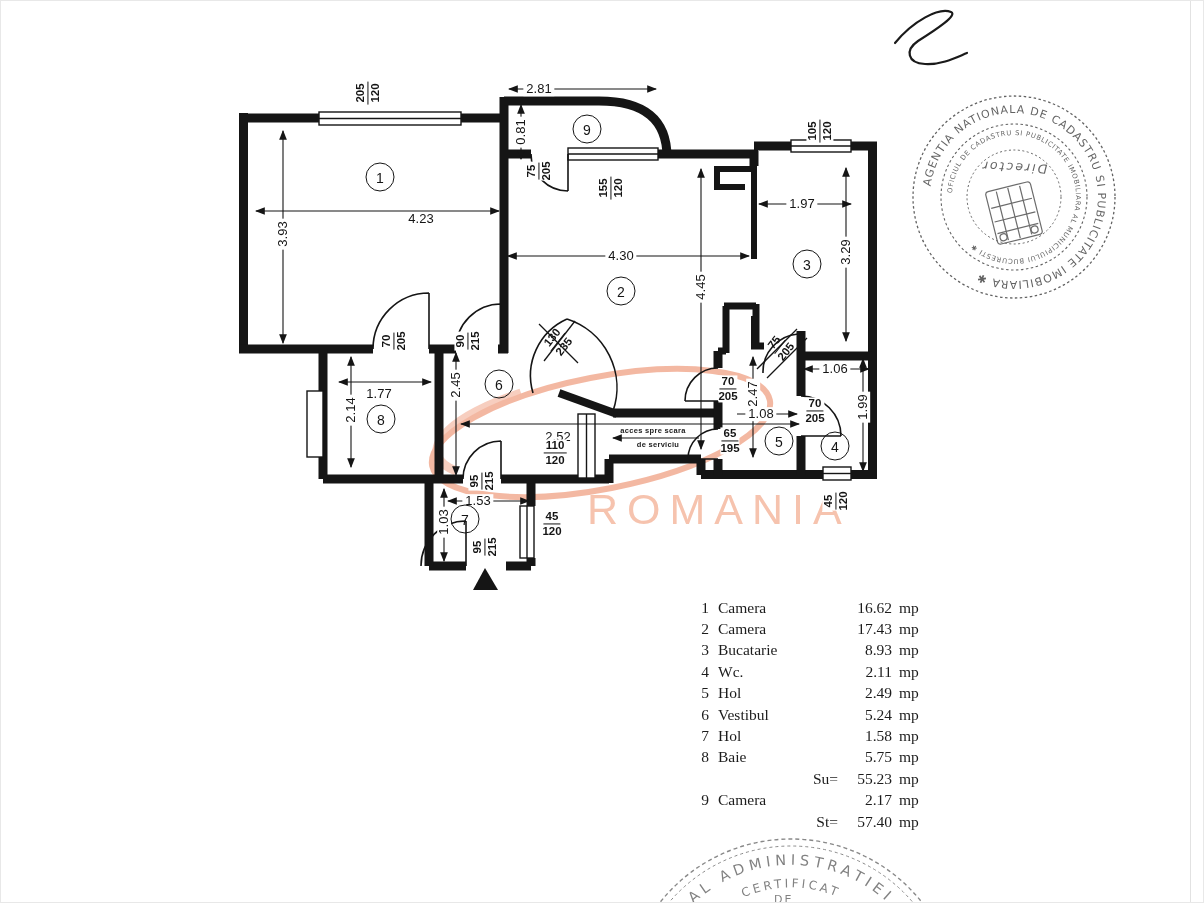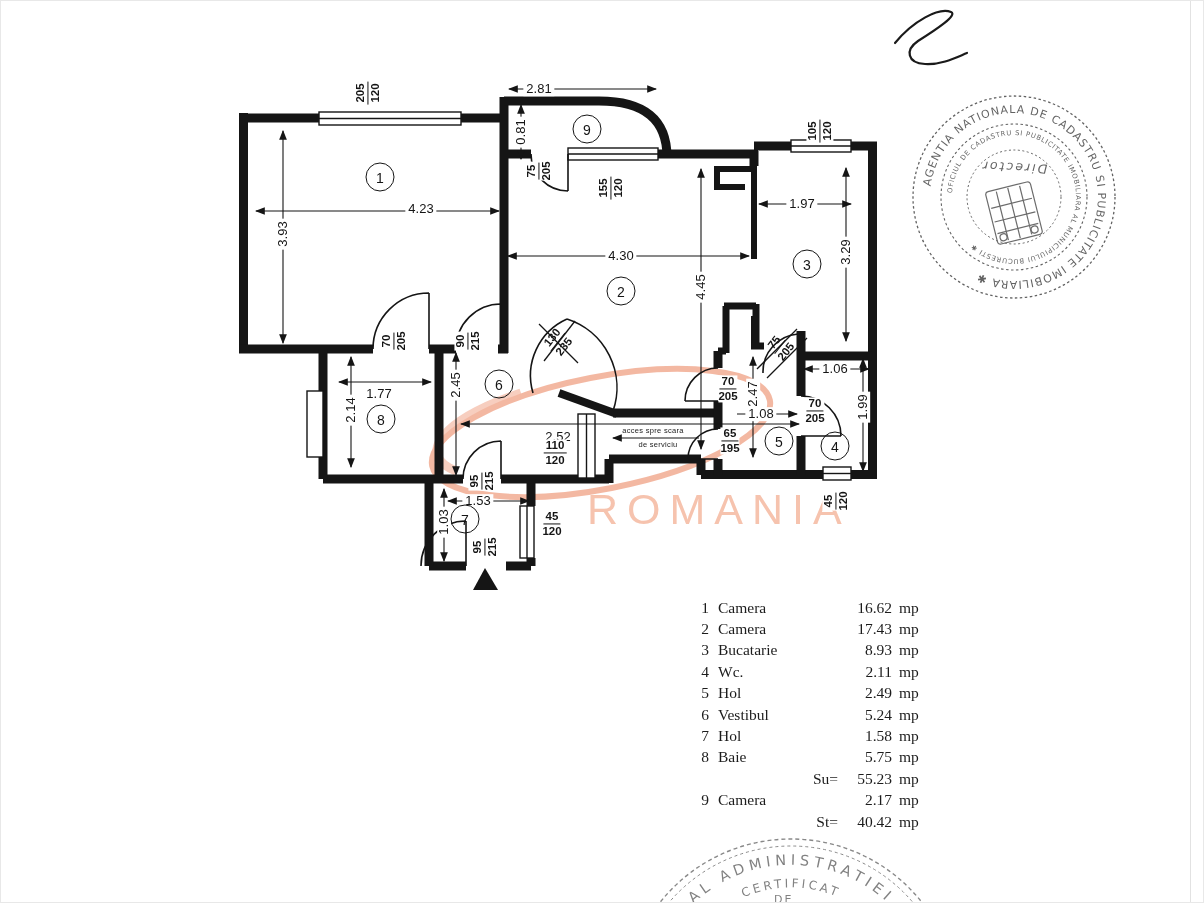--- a/index.html
+++ b/index.html
@@ -15,21 +15,21 @@
   .dim{font-size:13px;font-weight:400;background:#fff;padding:0 3px;white-space:nowrap;}
   .dim.v{transform:translate(-50%,-50%) rotate(-90deg);}
   .fr{display:flex;flex-direction:column;align-items:center;font-size:11.5px;font-weight:700;background:#fff;}
   .fr .n{border-bottom:1.5px solid #151515;padding:0 2px 1px;}
   .fr .dd{padding-top:1px;}
   .fr.v{transform:translate(-50%,-50%) rotate(-90deg);}
   .fr.dg{transform:translate(-50%,-50%) rotate(-52deg);background:transparent;}
   .room{position:absolute;transform:translate(-50%,-50%);width:27px;height:27px;
         border:1.7px solid #151515;border-radius:50%;display:flex;align-items:center;
         justify-content:center;font-size:14px;color:#151515;background:transparent;}
-  .acc{font-size:7.5px;font-weight:400;letter-spacing:.3px;white-space:nowrap;color:#222;}
+  .acc{font-size:7.5px;font-weight:700;letter-spacing:.3px;white-space:nowrap;color:#222;}
   
   .legend{position:absolute;left:692px;top:596px;width:232px;z-index:2;
           font-family:"Liberation Serif",serif;font-size:15.5px;color:#1c1c1c;}
   .lrow{display:flex;height:21.4px;align-items:center;}
   .lnum{width:16px;text-align:right;flex:none;}
   .lname{flex:1;padding-left:9px;}
   .lrow.tot .lname{text-align:right;padding-right:0;}
   .lval{width:54px;text-align:right;flex:none;}
   .lunit{width:26px;padding-left:7px;flex:none;}
   .edge{position:absolute;right:12px;top:0;width:1px;height:100%;background:#e2e2e2;z-index:0;}
@@ -206,21 +206,21 @@
         <textPath href="#bs-arc2" startOffset="50%" text-anchor="middle">CERTIFICAT</textPath>
       </text>
       <text x="773" y="902" font-family="DejaVu Sans, sans-serif" font-size="11" letter-spacing="2" fill="#3e3e3e">DE</text>
     </g>
   </svg>
 
   <div class="labels">
 
     <div class="lbl dim" style="left:538px;top:88px">2.81</div>
     <div class="lbl dim v" style="left:520px;top:131px">0.81</div>
-    <div class="lbl dim" style="left:420px;top:208px">4.23</div>
+    <div class="lbl dim" style="left:420px;top:218px">4.23</div>
     <div class="lbl dim v" style="left:282px;top:233px">3.93</div>
     <div class="lbl dim" style="left:620px;top:255px">4.30</div>
     <div class="lbl dim v" style="left:700px;top:286px">4.45</div>
     <div class="lbl dim" style="left:801px;top:203px">1.97</div>
     <div class="lbl dim v" style="left:845px;top:251px">3.29</div>
     <div class="lbl dim" style="left:378px;top:393px">1.77</div>
     <div class="lbl dim v" style="left:350px;top:409px">2.14</div>
     <div class="lbl dim v" style="left:455px;top:384px">2.45</div>
     <div class="lbl dim" style="left:557px;top:436px">2.52</div>
     <div class="lbl dim v" style="left:752px;top:393px">2.47</div>
@@ -366,17 +366,17 @@
       </div>
     <div class="lrow">
         <span class="lnum">9</span>
         <span class="lname">Camera</span>
         <span class="lval">2.17</span>
         <span class="lunit">mp</span>
       </div>
     <div class="lrow tot">
         <span class="lnum"></span>
         <span class="lname">St=</span>
-        <span class="lval">40.42</span>
+        <span class="lval">57.40</span>
         <span class="lunit">mp</span>
       </div>
   </div>
 </div>
 
 </body></html>

